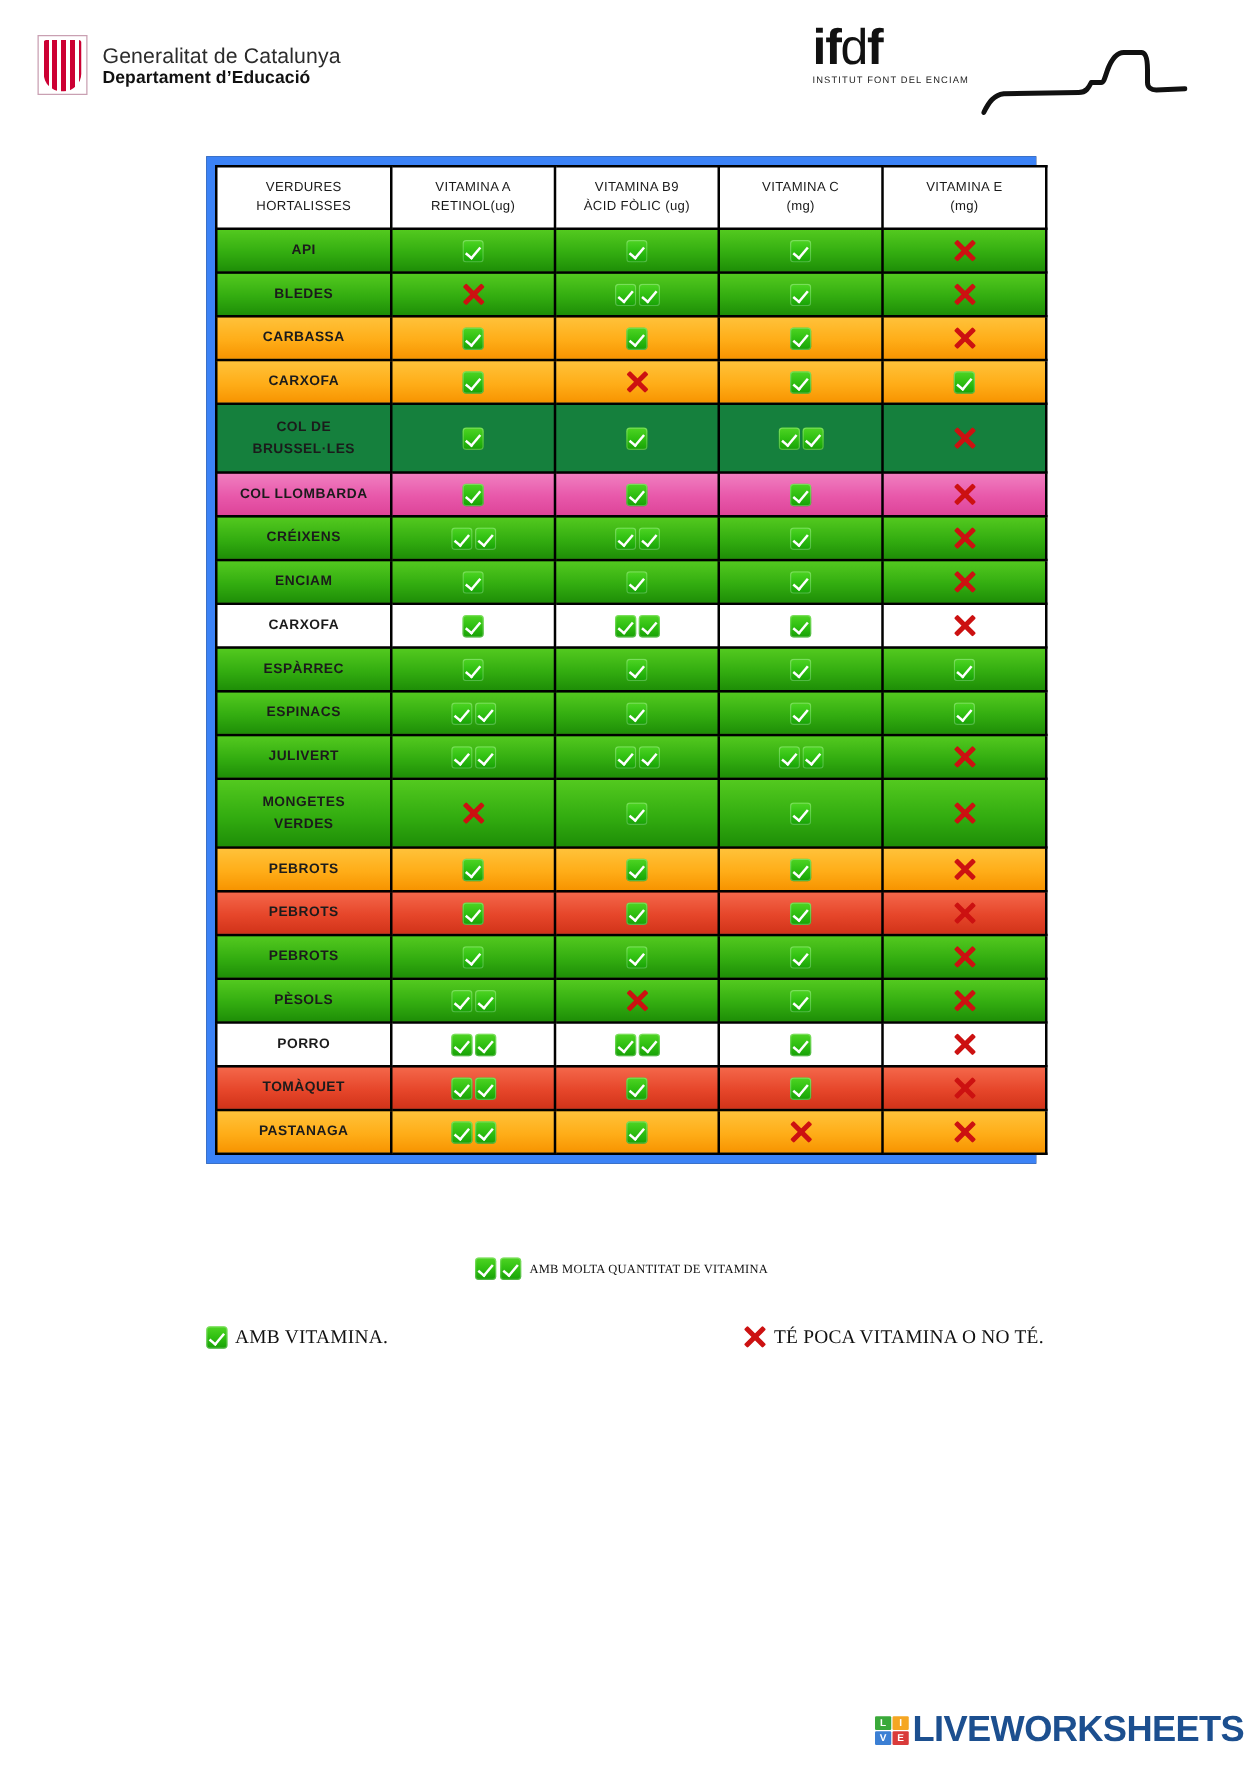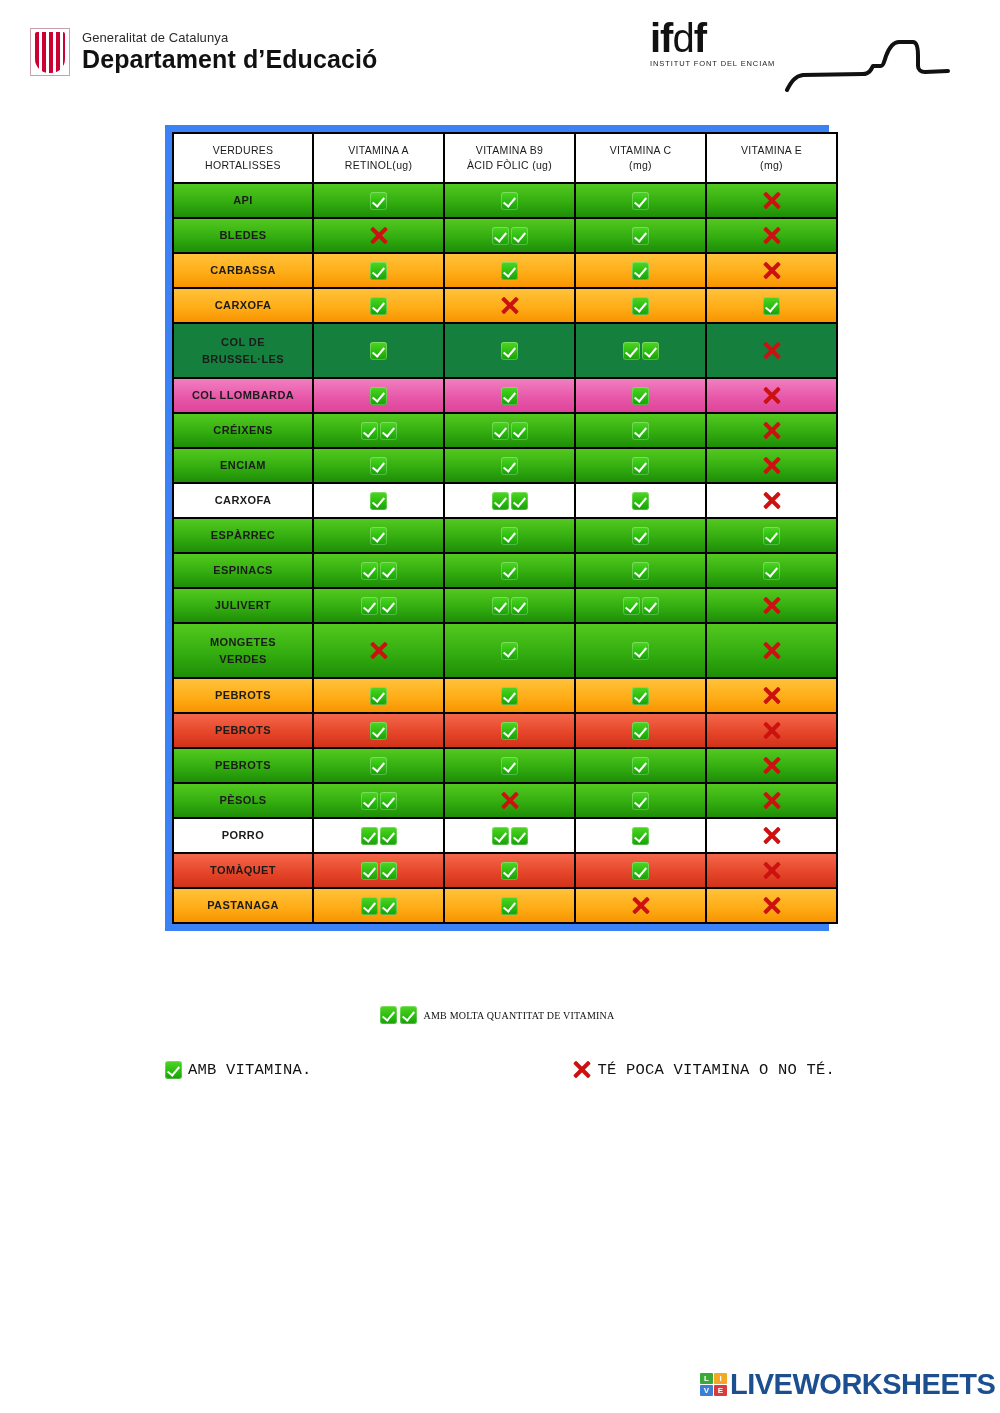--- a/index.html
+++ b/index.html
@@ -21,22 +21,22 @@
     display: block;
   }
   .gencat-shield .inner {
     position: absolute; left: 4px; top: 3px; width: 30px; height: 41px;
     border-radius: 2px 2px 14px 14px;
     background: repeating-linear-gradient(to right,
       #cc0033 0px, #cc0033 4px, #ffffff 4px, #ffffff 7px);
     overflow: hidden;
   }
   .gencat-text { line-height: 1.12; color: #1a1a1a; }
-  .gencat-text .l1 { font-size: 13px; font-weight: 400; color: #2b2b2b; letter-spacing: .1px; }
-  .gencat-text .l2 { font-size: 25px; font-weight: 700; color: #111111; letter-spacing: .1px; }
+  .gencat-text .l1 { font-size: 17px; font-weight: 400; color: #2b2b2b; letter-spacing: .1px; }
+  .gencat-text .l2 { font-size: 14px; font-weight: 700; color: #111111; letter-spacing: .1px; }
 
   .ifdf { position: absolute; left: 650px; top: 18px; width: 300px; height: 78px; }
   .ifdf-word { font-size: 40px; font-weight: 700; letter-spacing: -1px; color: #111; line-height: 1; }
   .ifdf-word .thin { font-weight: 300; }
   .ifdf-sub { font-size: 7.5px; letter-spacing: .9px; color: #222; margin-top: 1px; }
   .ifdf-skyline { position: absolute; left: 135px; top: 8px; }
 
   
   .table-wrap {
     position: absolute; left: 165px; top: 125px;
@@ -102,21 +102,21 @@
   
   .legend-top {
     position: absolute; left: 165px; top: 1006px; width: 664px;
     display: flex; justify-content: center; align-items: center; gap: 7px;
     font-family: "Liberation Serif", serif; font-size: 10px; color: #111;
     letter-spacing: .2px;
   }
   .legend-row {
     position: absolute; left: 165px; top: 1060px; width: 670px;
     display: flex; justify-content: space-between; align-items: center;
-    font-family: Liberation Mono, monospace; font-size: 15.5px; color: #111;
+    font-family: Liberation Serif, serif; font-size: 15.5px; color: #111;
     letter-spacing: .2px;
   }
   .legend-item { display: flex; align-items: center; gap: 6px; }
 
   
   .lws { position: absolute; left: 700px; top: 1368px; display: flex; align-items: center; gap: 3px; }
   .lws-tiles { display: grid; grid-template-columns: 13px 13px; grid-template-rows: 11px 11px; gap: 1px; }
   .lws-tiles span {
     font-size: 8px; font-weight: 700; color: #fff;
     display: flex; align-items: center; justify-content: center; border-radius: 1px;

